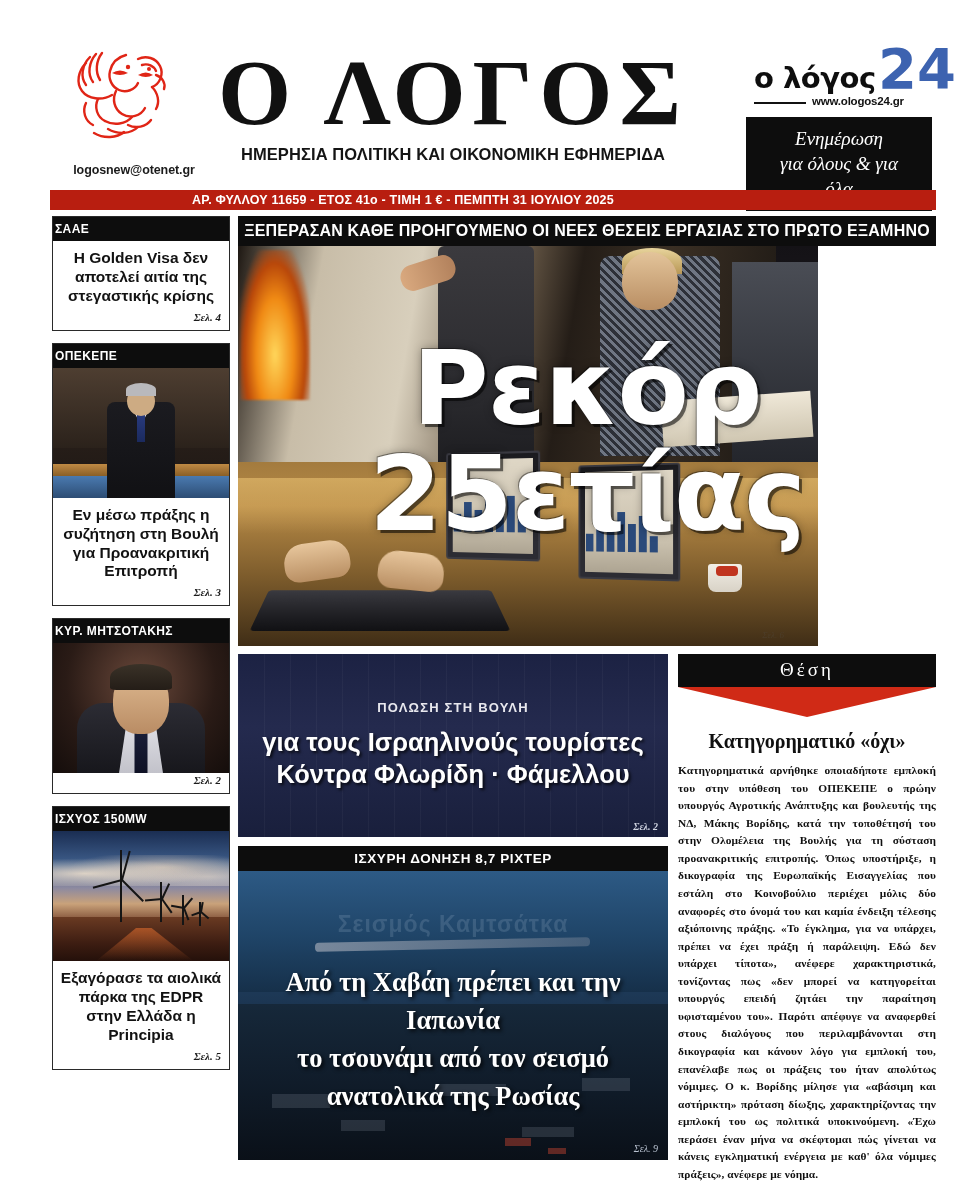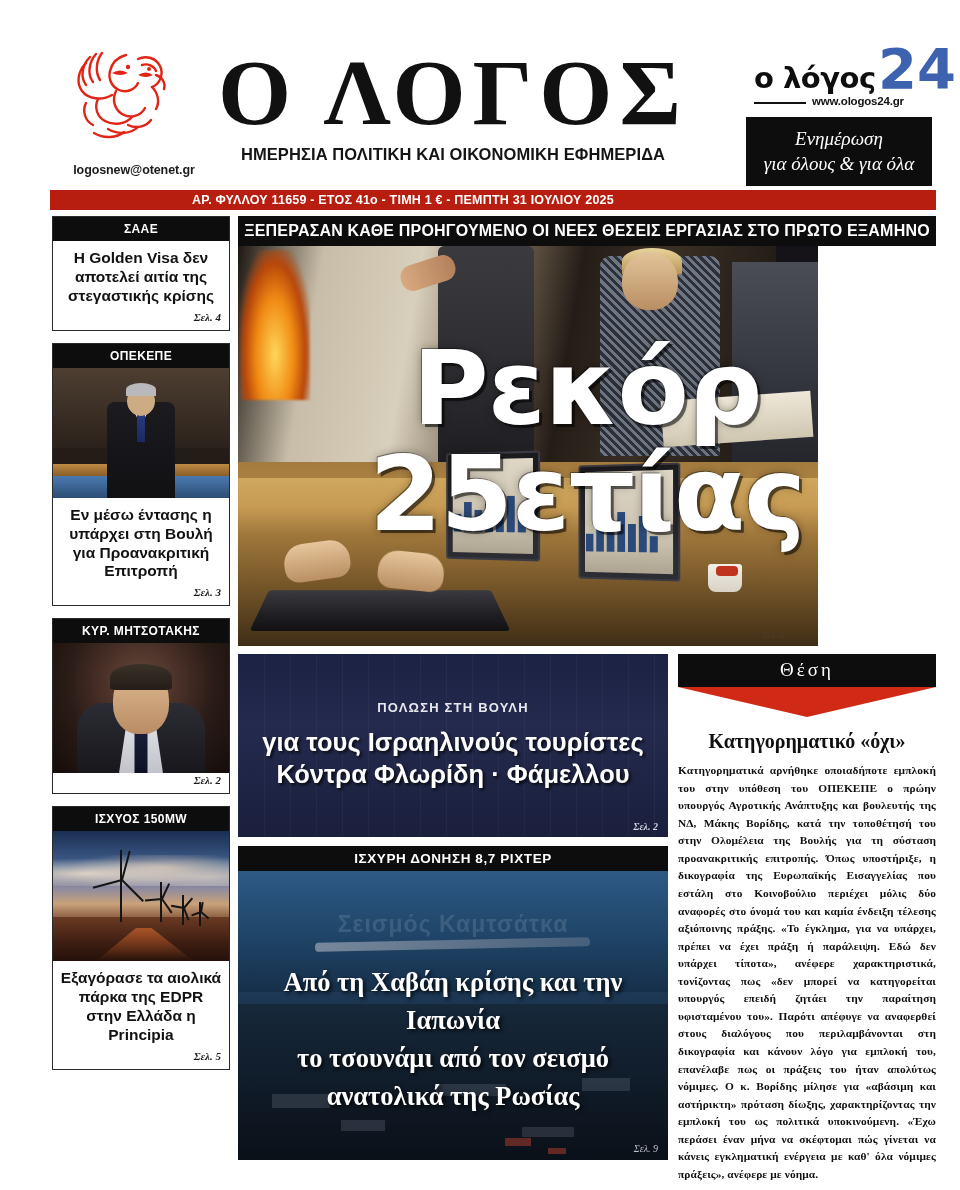--- a/index.html
+++ b/index.html
@@ -117,21 +117,21 @@
     position: absolute;
     left: 0; top: 62px;
     width: 186px;
     background: #0d0d0d;
     color: #ffffff;
     font-family: "Liberation Serif", serif;
     font-style: italic;
     font-size: 19px;
     line-height: 1.32;
     text-align: center;
-    padding: 9px 4px 10px;
+    padding: 9px 20px 10px;
   }
 
   
   .date-bar {
     position: absolute;
     left: 50px; top: 190px;
     width: 886px;
     height: 20px;
     background: #b81e10;
   }
@@ -163,21 +163,20 @@
     margin-bottom: 12px;
     overflow: hidden;
   }
 
   .side-kicker {
     background: #0d0d0d;
     color: #ffffff;
     font-size: 12px;
     font-weight: bold;
     letter-spacing: 0.4px;
-    text-align: center;
     padding: 5px 2px 5px;
   }
 
   .side-photo { width: 100%; height: 130px; display: block; position: relative; }
 
   .side-text {
     padding: 8px 7px 4px;
     text-align: center;
     font-size: 15.5px;
     font-weight: bold;
@@ -631,21 +630,21 @@
           <div class="pl-bg"></div>
           <div class="pl-wood"></div>
           <div class="pl-desk"></div>
           <div class="pl-body"></div>
           <div class="pl-shirt"></div>
           <div class="pl-tie"></div>
           <div class="pl-head"></div>
           <div class="pl-hair"></div>
         </div>
       </div>
-      <div class="side-text">Εν μέσω έντασης η υπάρχει στη Βουλή για Προανακριτική Επιτροπή</div>
+      <div class="side-text">Εν μέσω πράξης η συζήτηση στη Βουλή για Προανακριτική Επιτροπή</div>
       <div class="side-page">Σελ. 3</div>
     </div>
 
     <div class="side-card">
       <div class="side-kicker">ΚΥΡ. ΜΗΤΣΟΤΑΚΗΣ</div>
       <div class="side-photo">
         <div class="scene-pol">
           <div class="po-body"></div>
           <div class="po-shirt"></div>
           <div class="po-tie"></div>
@@ -760,21 +759,21 @@
             <div class="pt-blk" style="left:8%;bottom:18%;width:58px;height:14px;"></div>
             <div class="pt-blk" style="left:24%;bottom:10%;width:44px;height:11px;"></div>
             <div class="pt-blk" style="left:46%;bottom:22%;width:70px;height:12px;"></div>
             <div class="pt-blk" style="left:66%;bottom:8%;width:52px;height:10px;"></div>
             <div class="pt-blk" style="left:80%;bottom:24%;width:48px;height:13px;"></div>
             <div class="pt-red" style="left:62%;bottom:5%;width:26px;height:8px;"></div>
             <div class="pt-red" style="left:72%;bottom:2%;width:18px;height:6px;"></div>
             <div class="pt-ghost">Σεισμός Καμτσάτκα</div>
           </div>
           <div class="quake-head">
-            <div>Από τη Χαβάη κρίσης και την Ιαπωνία</div>
+            <div>Από τη Χαβάη πρέπει και την Ιαπωνία</div>
             <div>το τσουνάμι από τον σεισμό</div>
             <div>ανατολικά της Ρωσίας</div>
           </div>
           <div class="quake-page">Σελ. 9</div>
         </div>
       </div>
 
       <div class="op-col">
         <div class="op-header-bar">Θέση</div>
         <div class="op-triangle"></div>

